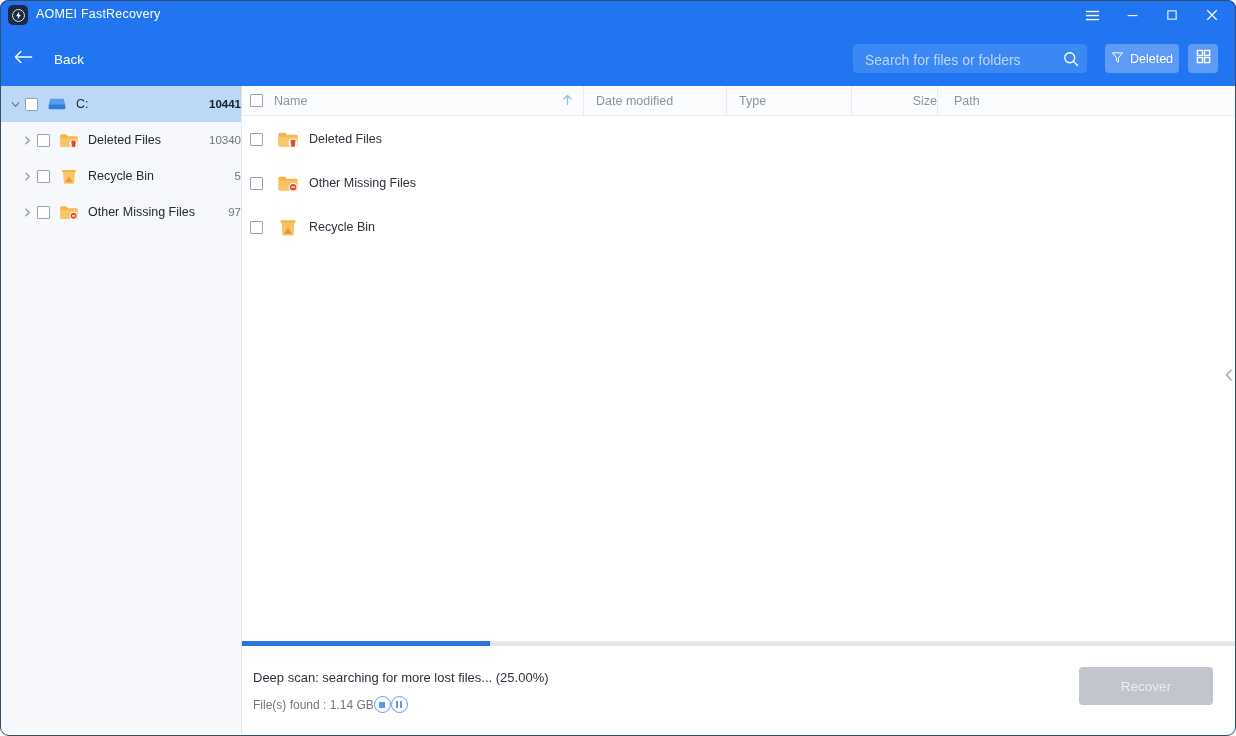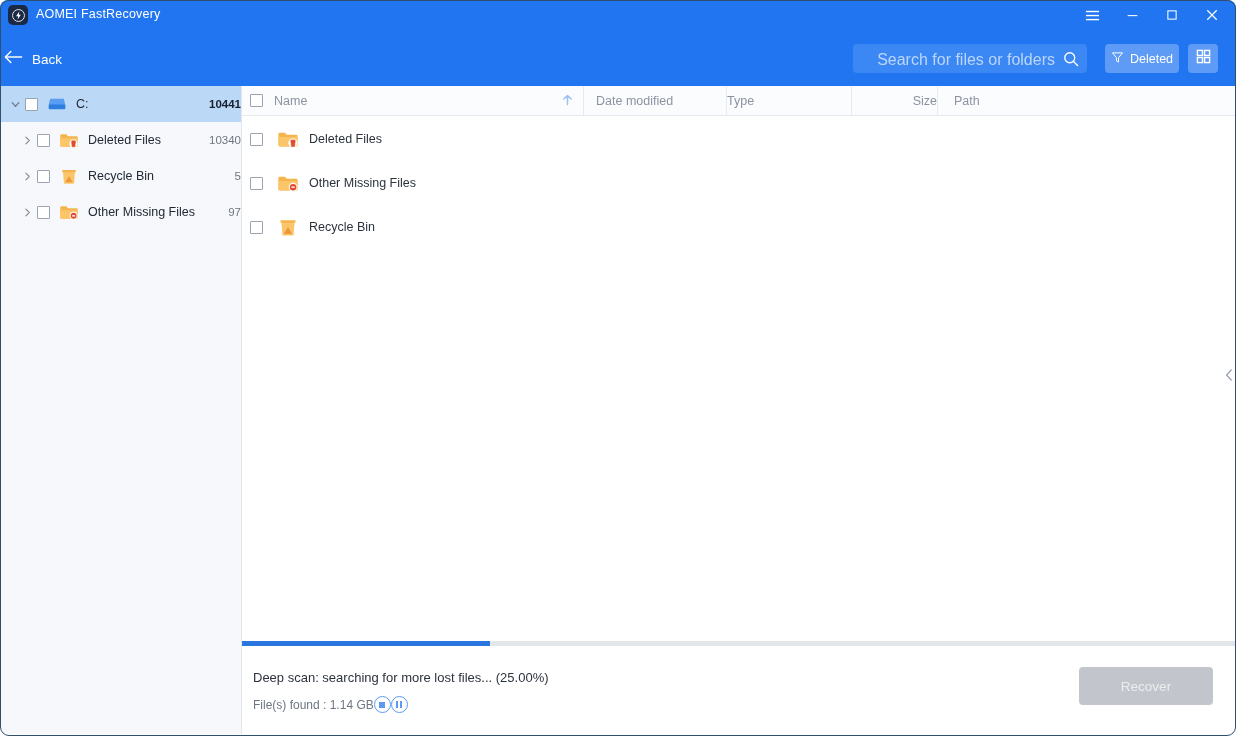--- a/index.html
+++ b/index.html
@@ -70,24 +70,24 @@
     width: 40px; height: 30px;
     display: flex;
     align-items: center;
     justify-content: center;
     color: #ffffff;
   }
 
   
   .back-row {
     position: absolute;
-    left: 4px; top: 44px;
-    display: flex;
-    align-items: center;
-    gap: 8px;
+    left: 14px; top: 44px;
+    display: flex;
+    align-items: center;
+    gap: 20px;
     height: 30px;
   }
   .back-label {
     font-size: 13.5px;
     color: #ffffff;
   }
   
   .search-wrap {
     position: absolute;
     left: 853px; top: 44px;
@@ -96,23 +96,22 @@
     border-radius: 4px;
   }
   .search-input {
     position: absolute;
     left: 10px; top: 0;
     width: 190px; height: 29px;
     border: none;
     outline: none;
     background: transparent;
     color: #ffffff;
-    font-size: 16px;
+    font-size: 14px;
     font-family: "Liberation Sans", sans-serif;
-    text-align: right;
   }
   .search-input::placeholder { color: #bcd6fb; }
   .search-icon-btn {
     position: absolute;
     right: 6px; top: 5px;
     width: 20px; height: 20px;
     display: flex;
     align-items: center;
     justify-content: center;
   }
@@ -230,21 +229,21 @@
     height: 30px;
     display: flex;
     align-items: center;
     box-sizing: border-box;
     position: relative;
     flex: none;
   }
   .ch + .ch { border-left: 1px solid #e7ebf1; }
   .ch-name { width: 341px; padding-left: 8px; }
   .ch-date { width: 143px; padding-left: 12px; }
-  .ch-type { width: 125px; }
+  .ch-type { width: 125px; padding-left: 12px; }
   .ch-size { width: 86px; padding-left: 12px; justify-content: flex-end; }
   .ch-path { width: 285px; padding-left: 16px; }
   .sort-arrow {
     position: absolute;
     right: 10px; top: 8px;
     color: #9cc0f2;
     font-size: 12px;
     line-height: 1;
   }
   .file-list {

